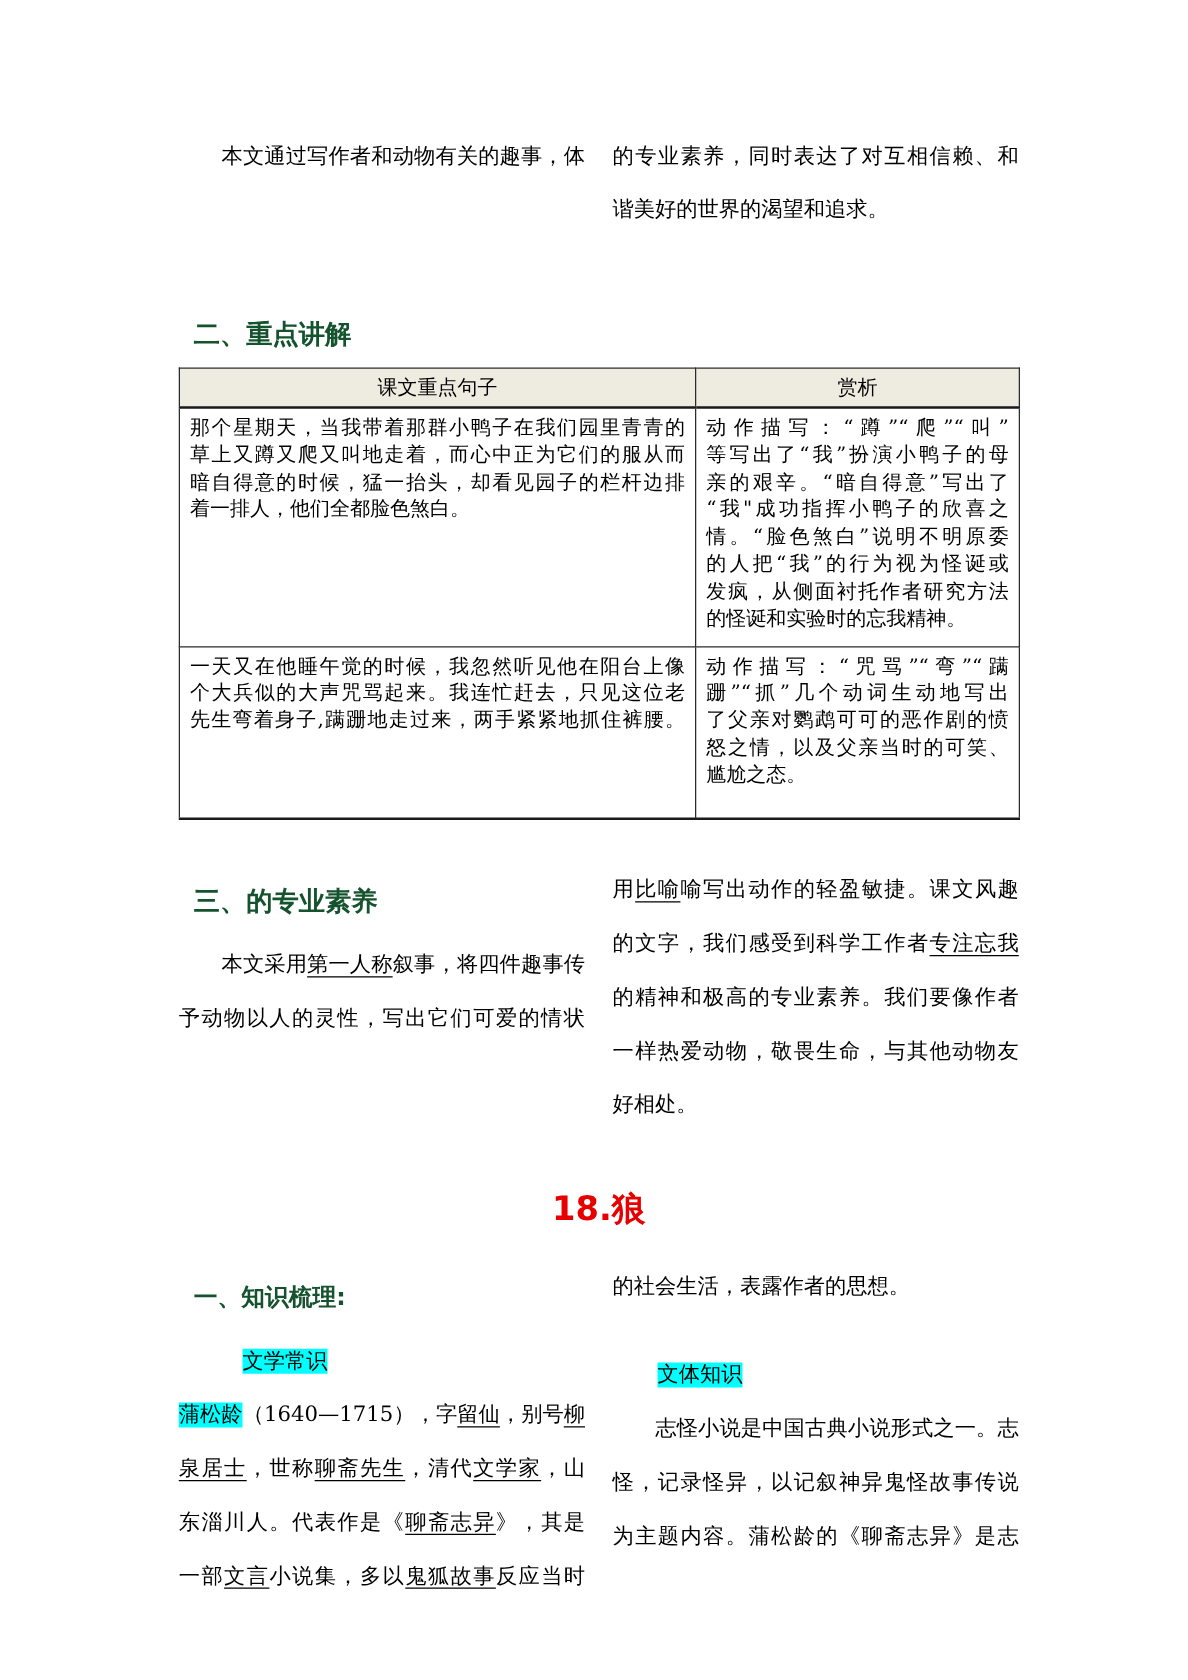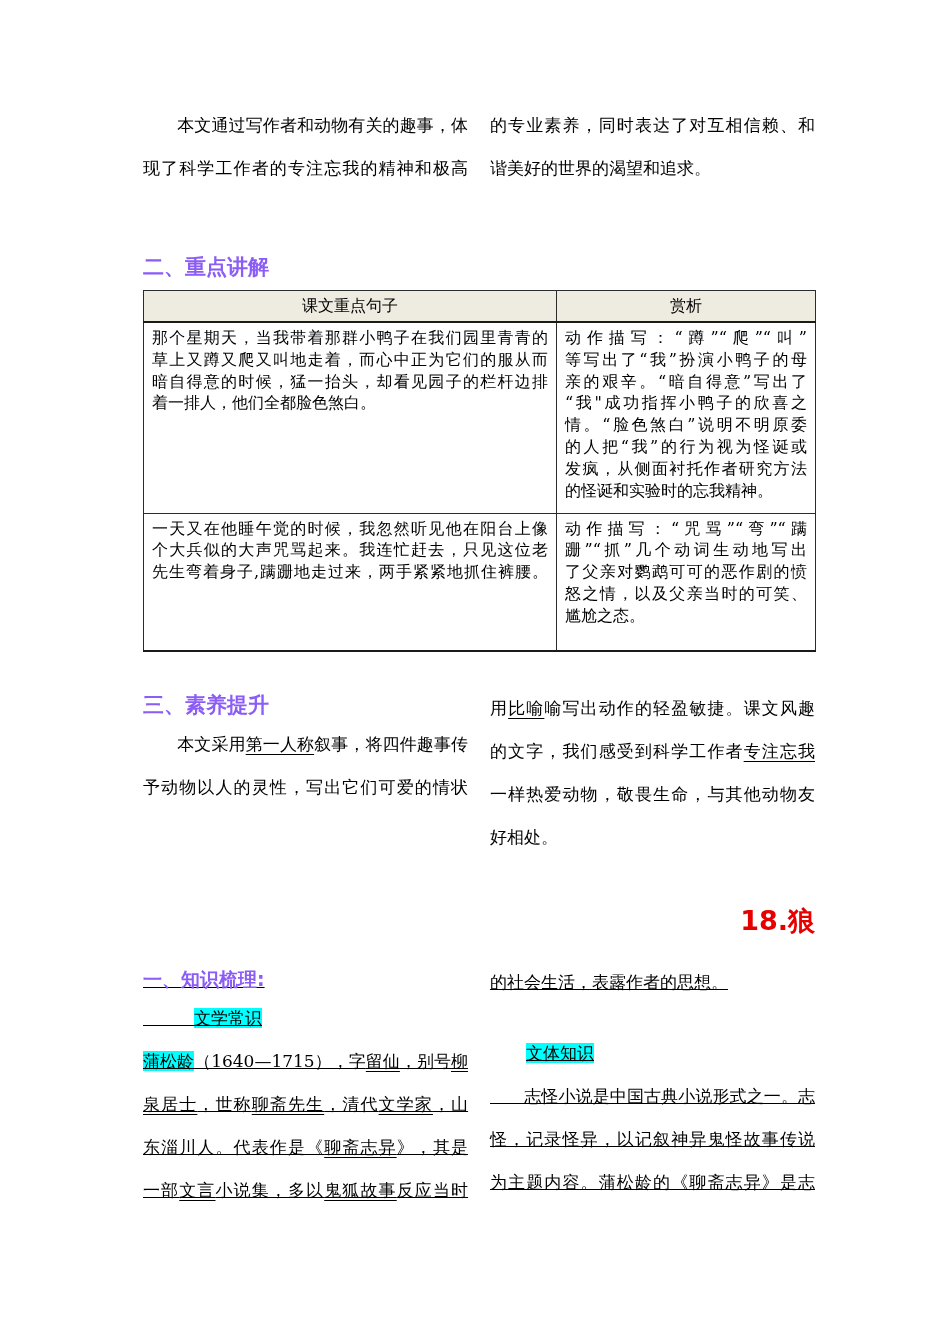--- a/index.html
+++ b/index.html
@@ -13,49 +13,48 @@
         white-space:nowrap;}
   .line.fill{text-align-last:justify;white-space:normal;}
   
   .tline{line-height:21.8px;font-size:16px;text-align:justify;text-align-last:left;white-space:nowrap;}
   .tline.fill{text-align-last:justify;white-space:normal;}
   .u{text-decoration:underline;text-underline-offset:4px;text-decoration-thickness:1px;}
   .hl{background:var(--hl,#00ffff);}
   .gapline{margin-top:28px;padding-left:36px;}
   
   .sec-heading{font-family:"DejaVu Sans","Liberation Sans",sans-serif;
-               font-weight:bold;font-size:21px;line-height:30px;margin:0;color:#8b5cf6;}
+               font-weight:bold;font-size:21px;line-height:30px;margin:12px;color:#14532d;}
   #sec2-heading{margin-top:62px;}
   #sec3-wrap{margin-top:35px;}
   #sec3-heading{line-height:36px;font-size:21px;}
-  #seck-wrap{margin-top:20px;text-decoration:underline;}
+  #seck-wrap{margin-top:20px;}
   #seck-heading{line-height:36px;font-size:19px;}
   
   table.analysis{border-collapse:collapse;margin-top:8px;width:672px;table-layout:fixed;}
   table.analysis th{background:var(--thbg,#eeebe0);font-weight:normal;font-size:16px;
         height:28px;border:1px solid #2b2b2b;border-bottom:2px solid #1a1a1a;
         font-family:"DejaVu Serif","Liberation Serif",serif;}
   table.analysis td{border:1px solid #2b2b2b;vertical-align:top;padding:4px 8px 0 8px;}
   table.analysis{border:1px solid #2b2b2b;border-bottom:2.5px solid #1a1a1a;}
   col.c-left{width:413px;} col.c-right{width:259px;}
   tr.row1{height:191px;} tr.row2{height:138px;}
   
-  .lesson-title{margin-top:42px;text-align:right;width:672px;
+  .lesson-title{margin-top:42px;text-align:center;width:672px;
         font-family:"DejaVu Sans","Liberation Sans",sans-serif;
         font-weight:bold;font-size:27px;line-height:40px;color:var(--red,#e60000);}
 </style>
 </head>
 <body>
 
 <div class="page">
 
   <div class="twocol">
     <div class="col">
         <div class="line fill"><span>　　本文通过写作者和动物有关的趣事，体</span></div>
-        <div class="line fill"><span>现了科学工作者的专注忘我的精神和极高</span></div>
       </div>
     <div class="col">
         <div class="line fill"><span>的专业素养，同时表达了对互相信赖、和</span></div>
         <div class="line"><span>谐美好的世界的渴望和追求。</span></div>
       </div>
   </div>
 
   <h2 class="sec-heading" id="sec2-heading">二、重点讲解</h2>
 
   <table class="analysis">
@@ -100,29 +99,30 @@
             <div class="tline fill"><span>了父亲对鹦鹉可可的恶作剧的愤</span></div>
             <div class="tline fill"><span>怒之情，以及父亲当时的可笑、</span></div>
             <div class="tline"><span>尴尬之态。</span></div>
           </td>
       </tr>
     </tbody>
   </table>
 
   <div class="twocol" id="sec3-wrap">
     <div class="col">
-      <h2 class="sec-heading" id="sec3-heading">三、素养提升</h2>
+      <h2 class="sec-heading" id="sec3-heading">三、的专业素养</h2>
       <div>
           <div class="line fill"><span>　　本文采用</span><span class="u">第一人称</span><span>叙事，将四件趣事传</span></div>
           <div class="line fill"><span>予动物以人的灵性，写出它们可爱的情状</span></div>
         </div>
     </div>
     <div class="col">
         <div class="line fill"><span>用</span><span class="u">比喻</span><span>喻写出动作的轻盈敏捷。课文风趣</span></div>
         <div class="line fill"><span>的文字，我们感受到科学工作者</span><span class="u">专注忘我</span></div>
+        <div class="line fill"><span>的精神和极高的专业素养。我们要像作者</span></div>
         <div class="line fill"><span>一样热爱动物，敬畏生命，与其他动物友</span></div>
         <div class="line"><span>好相处。</span></div>
       </div>
   </div>
 
   <div class="lesson-title">18.狼</div>
 
   <div class="twocol" id="seck-wrap">
     <div class="col">
       <h3 class="sec-heading" id="seck-heading">一、知识梳理:</h3>

